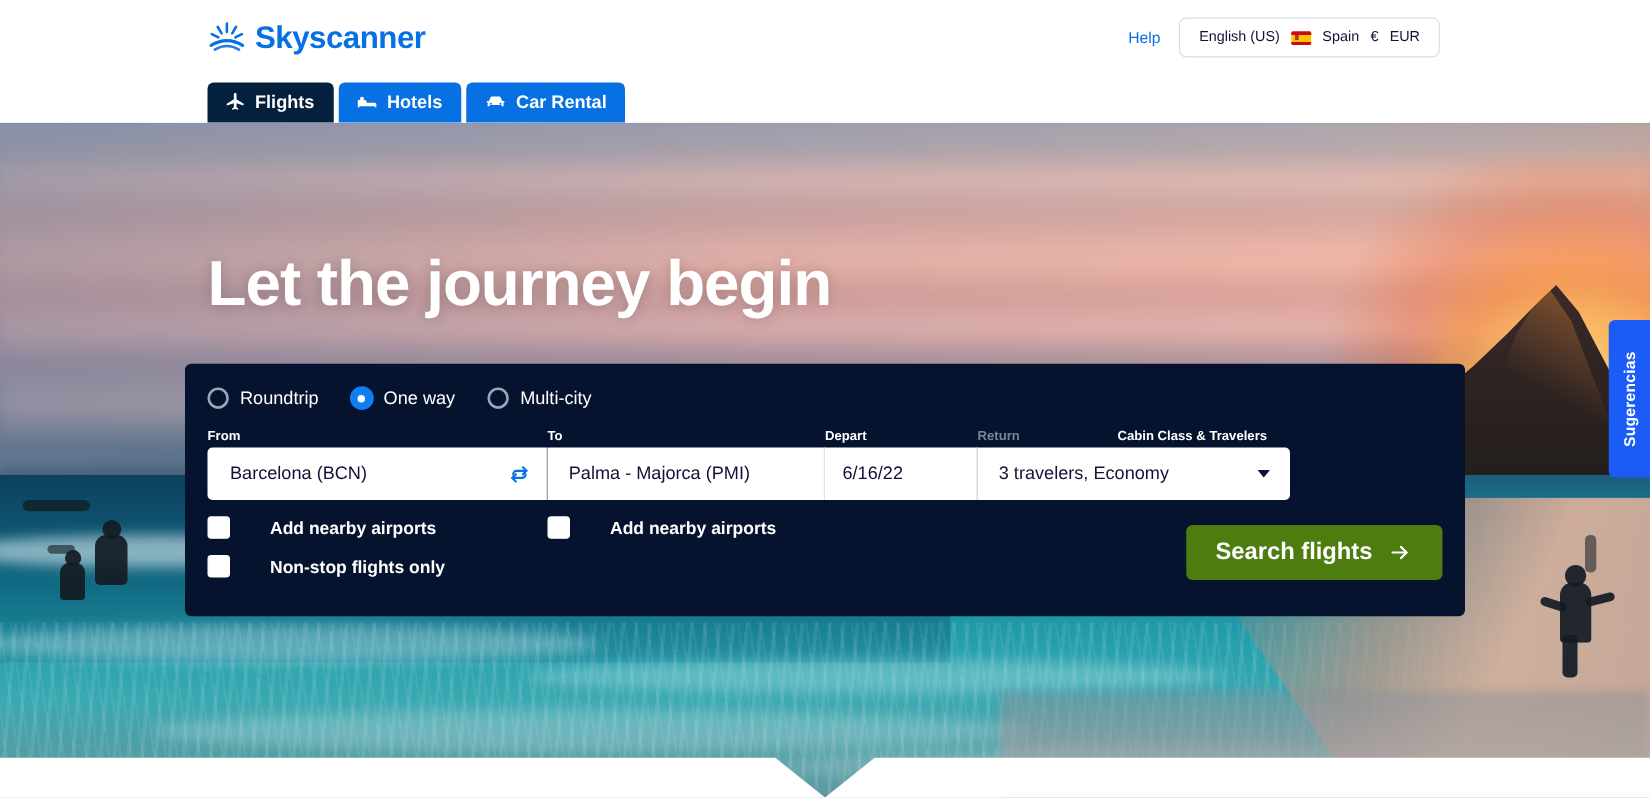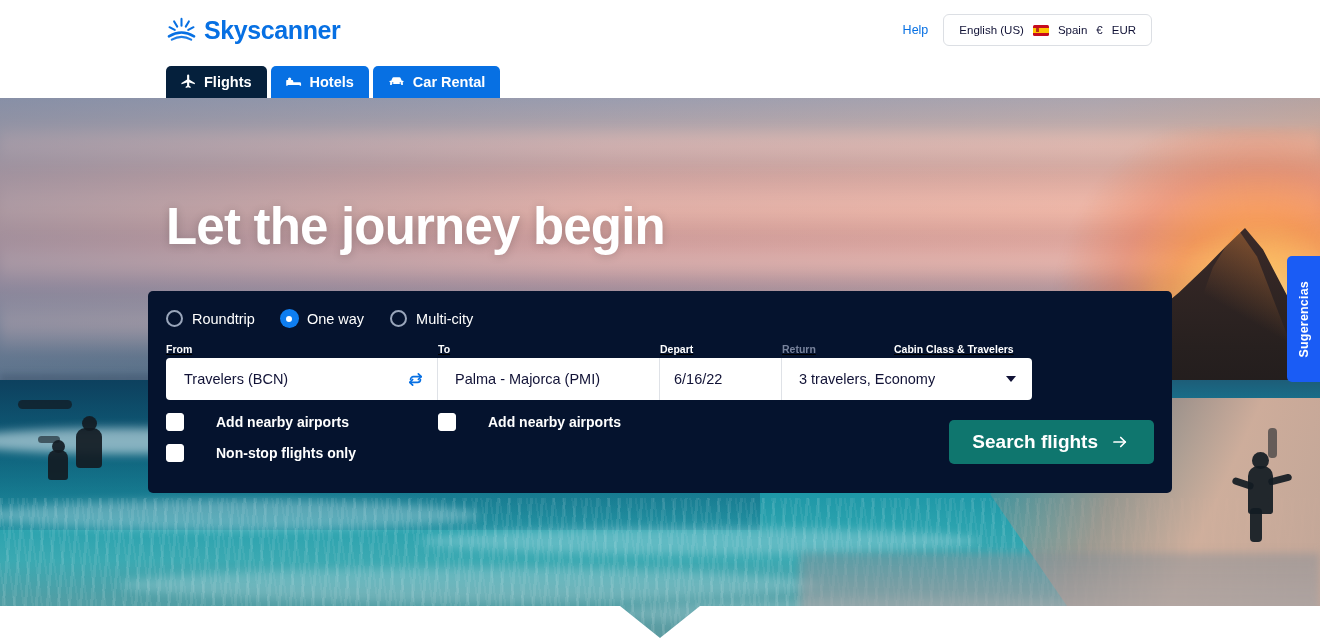--- a/index.html
+++ b/index.html
@@ -229,21 +229,21 @@
     position:relative;
   }
   .radio.sel { border-color:#0f7ef0; background:#0f7ef0; box-shadow:0 0 0 1px #0f7ef0; }
   .radio.sel::after {
     content:""; position:absolute; left:50%; top:50%;
     width:6px; height:6px; border-radius:50%; background:#ffffff;
     transform:translate(-50%,-50%);
   }
   .trip-label { font-size:14.5px; color:#ffffff; font-weight:500; }
 
-  .field-labels { display:flex; margin-bottom:3px;text-decoration:underline; }
+  .field-labels { display:flex; margin-bottom:3px; }
   .fl { font-size:10.5px; font-weight:bold; color:#ffffff; }
   .fl.muted { color:#78839c; }
   .fl-from   { width:272px; }
   .fl-to     { width:222px; }
   .fl-depart { width:122px; }
   .fl-return { width:112px; }
   .fl-cabin  { width:250px; }
 
   .fields-row { display:flex; height:42px; }
   .field {
@@ -281,21 +281,21 @@
   .opt-col-2 { width:300px; }
   .opt-item { display:flex; align-items:center; gap:11px; cursor:pointer; margin-bottom:13px; }
   .checkbox {
     width:18px; height:18px; border-radius:3px; background:#ffffff;
     border:1px solid #ffffff; flex:none;
   }
   .opt-label { font-size:14px; color:#ffffff; font-weight:bold;margin-left:21px; }
 
   .search-btn {
     position:absolute; right:18px; top:129px;
-    background:#0f766e; border:none; border-radius:5px;
+    background:#4d7c0f; border:none; border-radius:5px;
     padding:0 23px; height:44px; cursor:pointer;
     display:flex; align-items:center; gap:11px;
     font-size:19px; font-weight:bold; color:#ffffff;
     font-family:"Liberation Sans",sans-serif;
   }
 
   
   .sugg-tab {
     position:absolute; right:0; top:256px; width:33px; height:126px;
     background:#1a5cf5; border-radius:5px 0 0 5px; z-index:40;
@@ -376,21 +376,21 @@
     <div class="field-labels">
       <div class="fl fl-from">From</div>
       <div class="fl fl-to">To</div>
       <div class="fl fl-depart">Depart</div>
       <div class="fl fl-return muted">Return</div>
       <div class="fl fl-cabin">Cabin Class &amp; Travelers</div>
     </div>
 
     <div class="fields-row">
       <div class="field f-from">
-        <span class="field-val">Travelers (BCN)</span>
+        <span class="field-val">Barcelona (BCN)</span>
         <button class="swap-btn">
           <svg width="17" height="17" viewBox="0 0 24 24" fill="none" stroke="#0770e3" stroke-width="2.4" stroke-linecap="round" stroke-linejoin="round">
             <path d="M16 4l4 4-4 4"></path>
               <path d="M20 8H9a4 4 0 0 0-4 4"></path>
             <path d="M8 20l-4-4 4-4"></path>
               <path d="M4 16h11a4 4 0 0 0 4-4"></path>
           </svg>
         </button>
       </div>
       <div class="field f-to">

